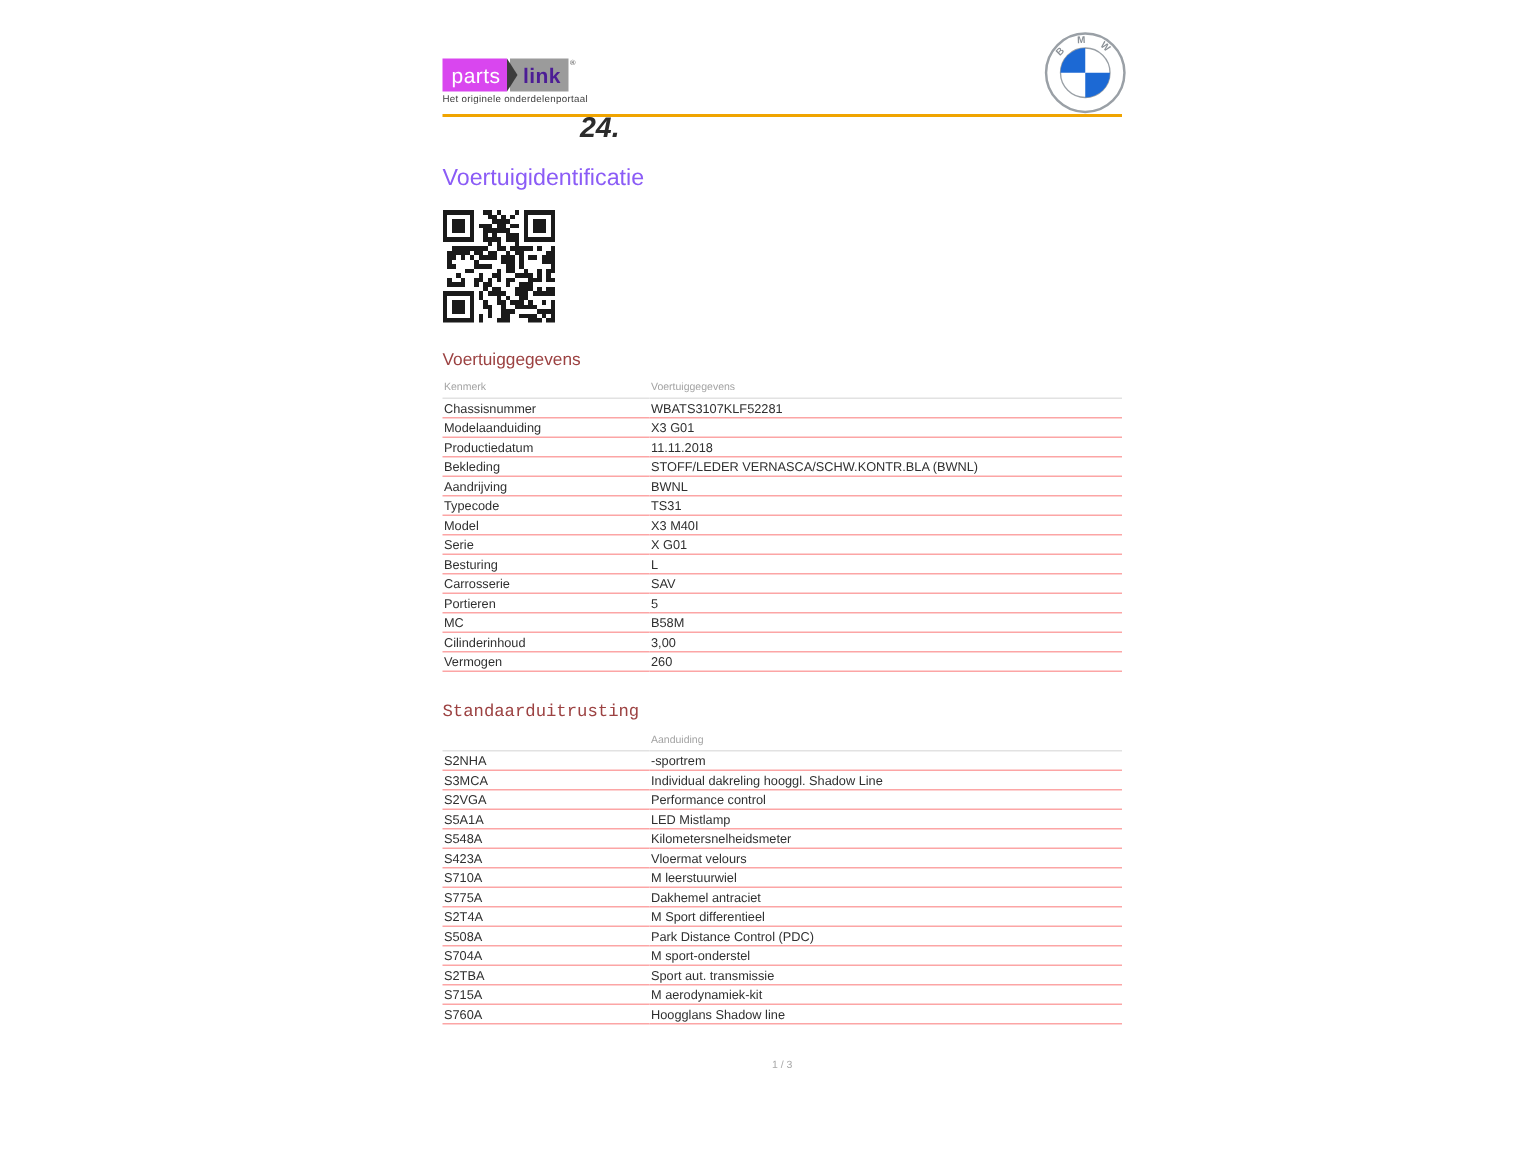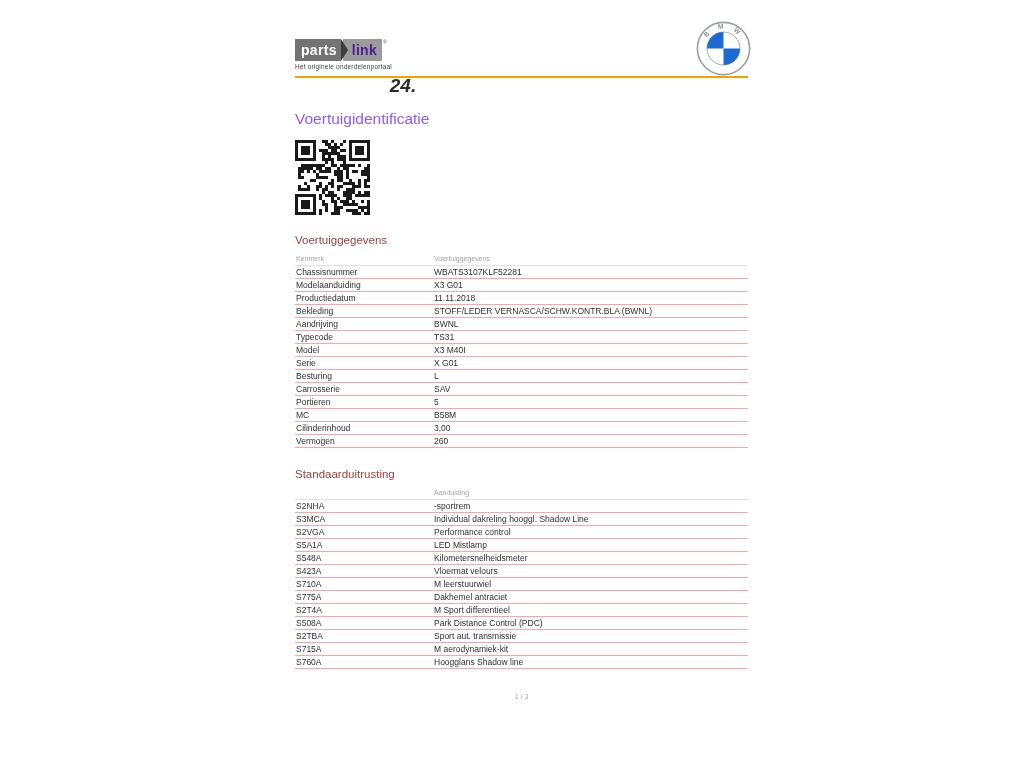--- a/index.html
+++ b/index.html
@@ -4,21 +4,21 @@
 <style>
   * { margin:0; padding:0; box-sizing:border-box; }
   html,body { width:1024px; height:768px; background:#ffffff; font-family:"Liberation Sans", sans-serif; }
   .page { position:relative; width:1024px; height:768px; background:#fff; overflow:hidden; }
   .content { position:absolute; left:295px; top:0; width:453px; }
 
   
   .header { position:relative; height:77px; }
   .pl24 { position:absolute; left:0; top:39px; }
   .pl24-row { display:flex; align-items:stretch; height:22px; }
-  .pl24-parts { background:#737373; color:#fff; font-weight:bold; font-size:14px; line-height:22px; padding:0 4px 0 6px; letter-spacing:.3px; }
+  .pl24-parts { background:#d946ef; color:#fff; font-weight:normal; font-size:14px; line-height:22px; padding:0 4px 0 6px; letter-spacing:.3px; }
   .pl24-arrow { width:0; height:0; border-top:11px solid transparent; border-bottom:11px solid transparent; border-left:7px solid #3d3d3d; margin-right:-5px; position:relative; z-index:2; }
   .pl24-link { background:#9b9b9b; color:#4c1d95; font-weight:bold; font-size:14px; line-height:22px; padding:0 5px 0 9px; letter-spacing:.3px; }
   .pl24-reg { font-size:5px; color:#555; vertical-align:top; margin-left:1px; }
   .pl24-24 { font-size:19px; font-weight:800; color:#2c2c2c; line-height:22px; margin-left:3px; font-style:italic;margin-top:36px; }
   .pl24-tagline { font-size:6.5px; color:#3f3f3f; margin-top:2px; letter-spacing:.2px; }
   .bmw { position:absolute; top:21px; right:-3px; width:55px; height:55px; }
   .accent-line { position:absolute; left:0; top:76px; width:100%; height:2px; }
 
   
   .doc-title { margin-top:33px; font-size:15.5px; font-weight:400; color:#9c4242; }
@@ -466,21 +466,21 @@
             </tr>
             <tr>
               <td>Vermogen</td>
               <td>260</td>
             </tr>
           </tbody>
       </table>
     </section>
 
     <section class="sec2">
-      <h2 class="section-title" style="color: rgb(156, 66, 66);">Standaarduitrusting</h2>
+      <h2 class="section-title" style="color: rgb(156, 66, 66); font-family: Liberation Mono, monospace;">Standaarduitrusting</h2>
       <table>
         <colgroup>
             <col class="c1">
             <col>
           </colgroup>
         <thead>
           <tr>
             <th></th>
             <th>Aanduiding</th>
           </tr>
@@ -520,20 +520,24 @@
             </tr>
             <tr>
               <td>S2T4A</td>
               <td>M Sport differentieel</td>
             </tr>
             <tr>
               <td>S508A</td>
               <td>Park Distance Control (PDC)</td>
             </tr>
             <tr>
+              <td>S704A</td>
+              <td>M sport-onderstel</td>
+            </tr>
+            <tr>
               <td>S2TBA</td>
               <td>Sport aut. transmissie</td>
             </tr>
             <tr>
               <td>S715A</td>
               <td>M aerodynamiek-kit</td>
             </tr>
             <tr>
               <td>S760A</td>
               <td>Hoogglans Shadow line</td>

